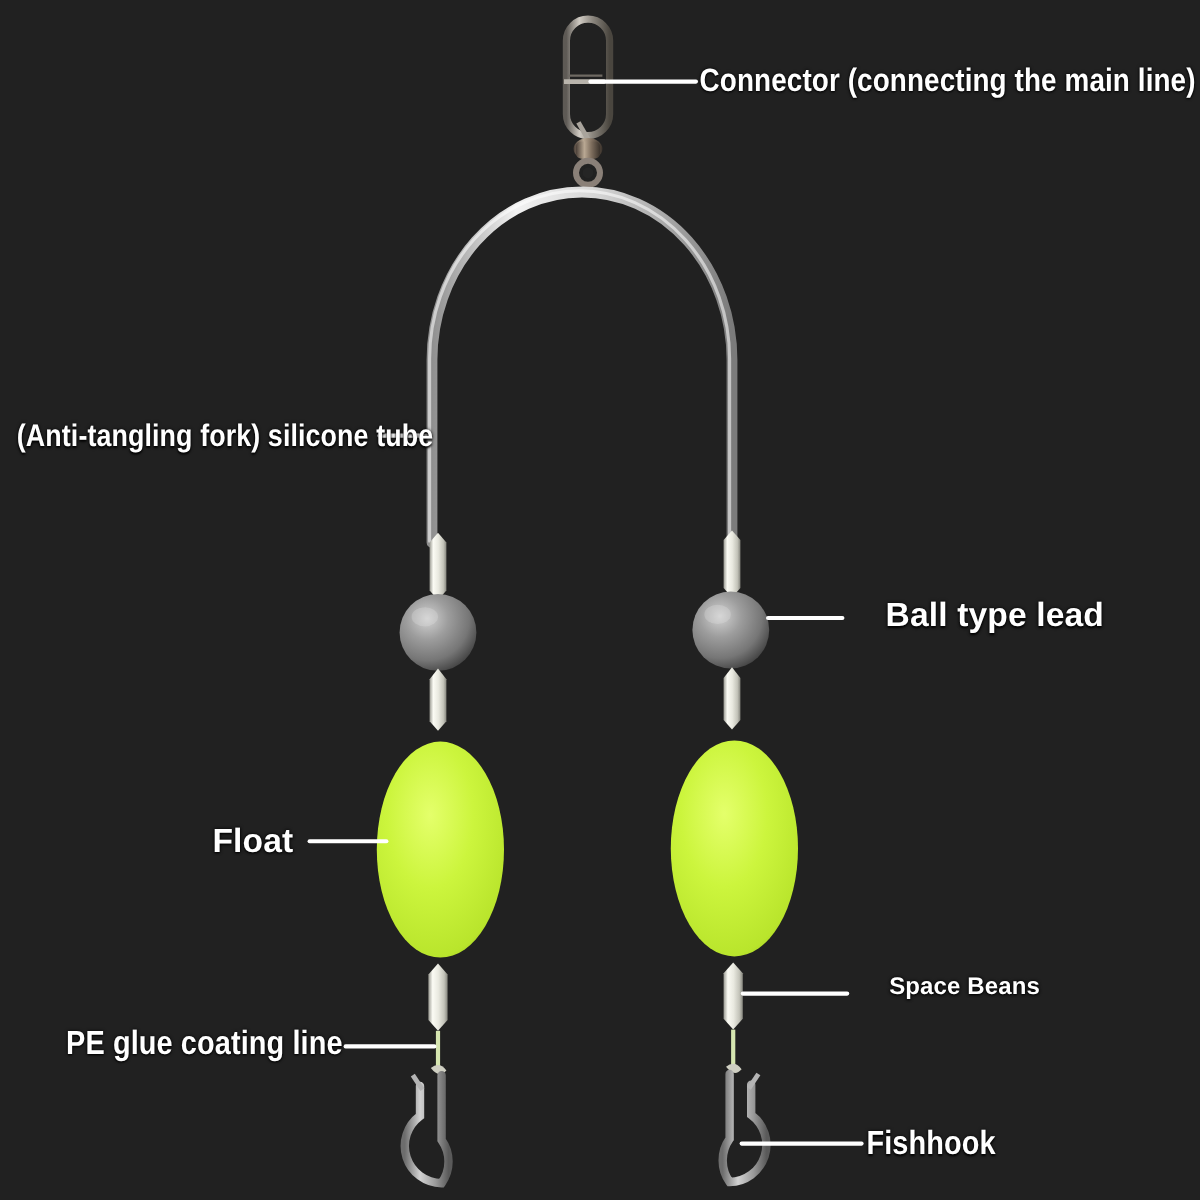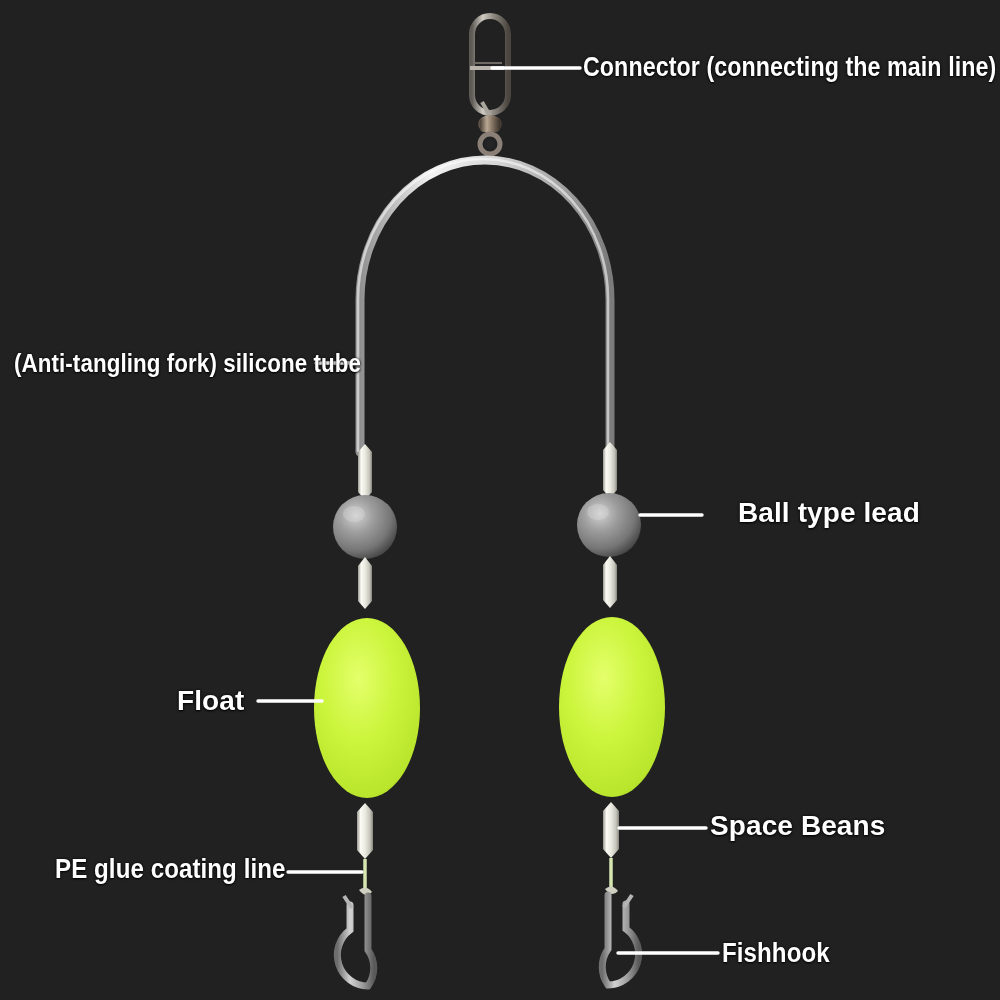--- a/index.html
+++ b/index.html
@@ -35,21 +35,21 @@
     line-height: 1;
   }
   .label.condensed {
     transform: scaleX(0.86);
   }
   .label.lt { transform-origin: left center; }
   .lbl-connector { left: 583px; top: 54px; font-size: 27px; }
   .lbl-tube      { left: 14px;  top: 350px; font-size: 26px; }
   .lbl-ball      { left: 738px; top: 499px; font-size: 28px; }
   .lbl-float     { left: 177px; top: 687px; font-size: 28px; }
-  .lbl-beans     { left: 710px; top: 812px; font-size: 28px; }
+  .lbl-beans     { left: 741px; top: 812px; font-size: 20px; }
   .lbl-pe        { left: 55px;  top: 855px; font-size: 28px; }
   .lbl-hook      { left: 722px; top: 939px; font-size: 28px; }
 </style>
 </head>
 <body>
 
 <div id="stage" style="background: rgb(33, 33, 33);">
 
   <svg id="art" viewBox="0 0 1000 1000">
     <defs>

